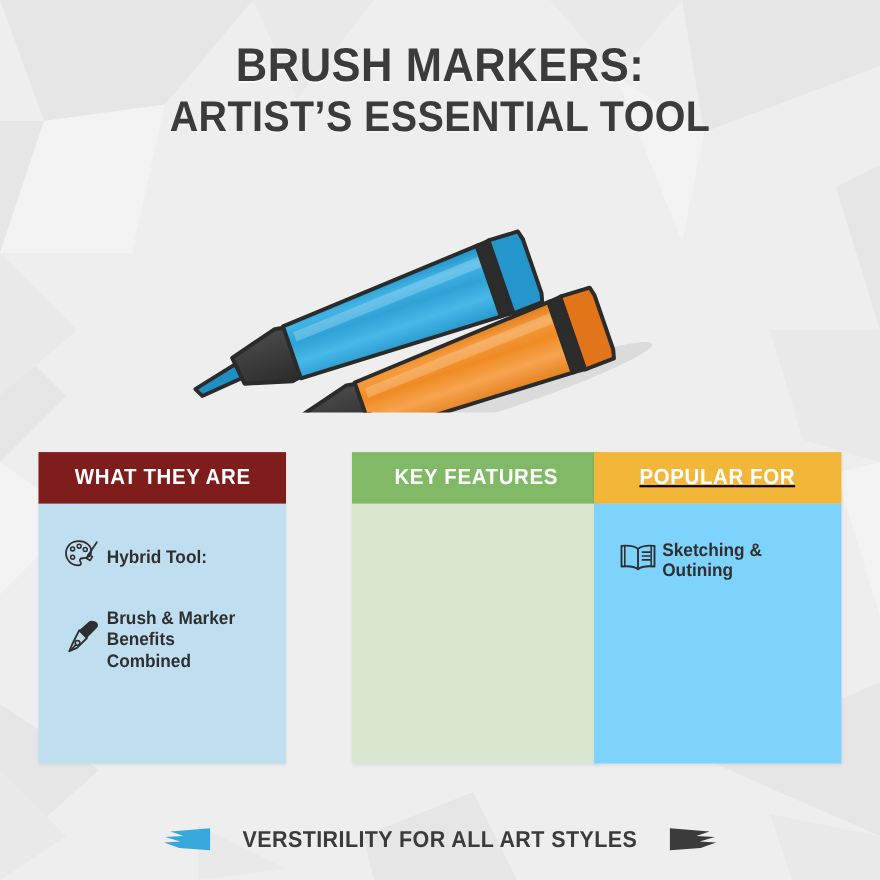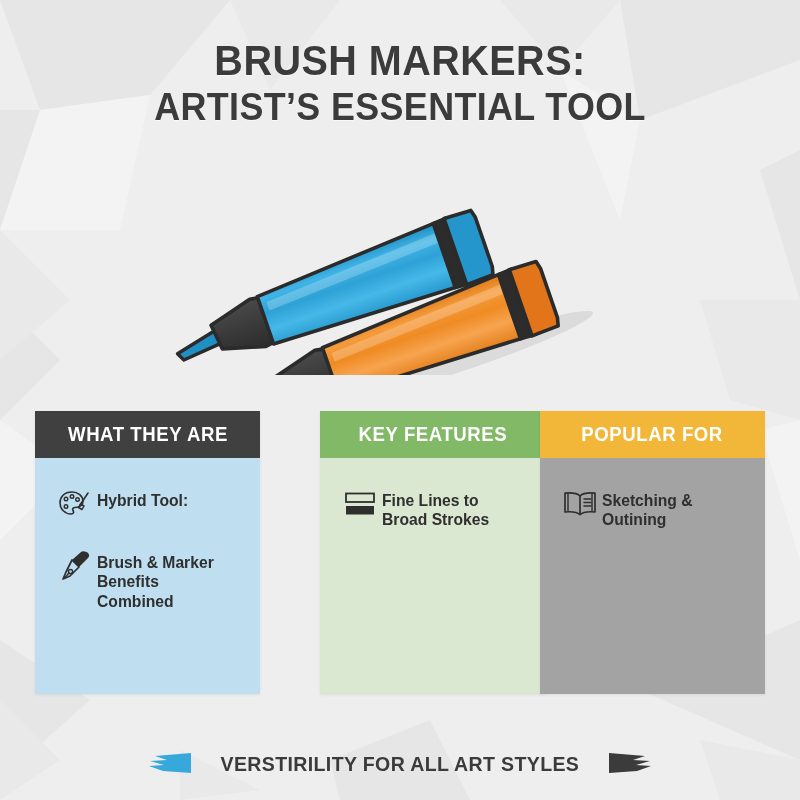--- a/index.html
+++ b/index.html
@@ -102,21 +102,21 @@
     letter-spacing: 0.6px;
     transform: scaleX(0.93);
   }
   .card-body {
     height: 236px;
     padding: 26px 14px 0 18px;
     box-sizing: border-box;
   }
   .feature-row {
     display: flex;
-    align-items: flex-start;
+    align-items: center;
     margin-bottom: 22px;
   }
   .feature-icon {
     flex: 0 0 44px;
     width: 44px;
     height: 40px;
     display: flex;
     align-items: center;
     justify-content: center;
   }
@@ -125,26 +125,26 @@
     font-size: 16.5px;
     font-weight: bold;
     color: #2f2f2f;
     line-height: 1.18;
     padding-top: 7px;
     transform: scaleX(0.95);
     transform-origin: left center;
   }
 
   
-  .hdr-blue  { background: #404040; }
+  .hdr-blue  { background: #7f1d1d; }
   .hdr-green { background: #81b967; }
-  .hdr-amber { background: #f2b739; }
+  .hdr-amber { background: #f2b739; text-decoration: underline; }
   .body-blue  { background: #bfdff0; }
   .body-green { background: #dbe8d1; }
-  .body-amber { background: #a3a3a3; }
+  .body-amber { background: #7dd3fc; }
 
   
   #footer {
     position: absolute;
     top: 728px;
     left: 0;
     width: 800px;
     height: 48px;
     display: flex;
     align-items: flex-end;
@@ -300,29 +300,20 @@
       </div>
     </div>
 
     <div class="card card-2">
       <div class="card-header hdr-green">
         <span class="card-header-text">KEY FEATURES</span>
       </div>
       <div class="card-body body-green">
 
 
-        <div class="feature-row">
-          <span class="feature-icon">
-            <svg width="32" height="26" viewBox="0 0 32 26" xmlns="http://www.w3.org/2000/svg">
-              <rect x="2" y="2.5" width="28" height="8.5" fill="none" stroke="#2f2f2f" stroke-width="1.8"></rect>
-              <rect x="2" y="15" width="28" height="8.5" fill="#2f2f2f"></rect>
-            </svg>
-          </span>
-          <span class="feature-text">Fine Lines to<br>Broad Strokes</span>
-        </div>
 
 
       </div>
     </div>
 
     <div class="card card-3">
       <div class="card-header hdr-amber">
         <span class="card-header-text">POPULAR FOR</span>
       </div>
       <div class="card-body body-amber">

